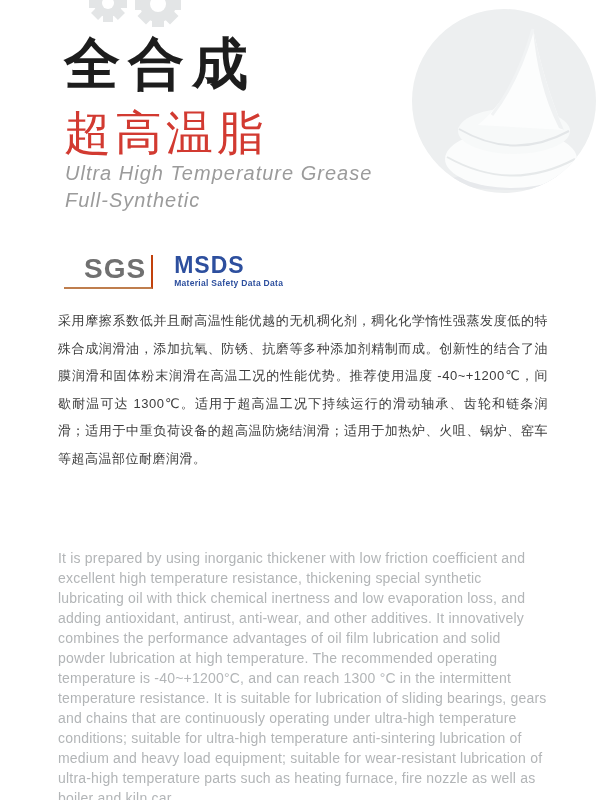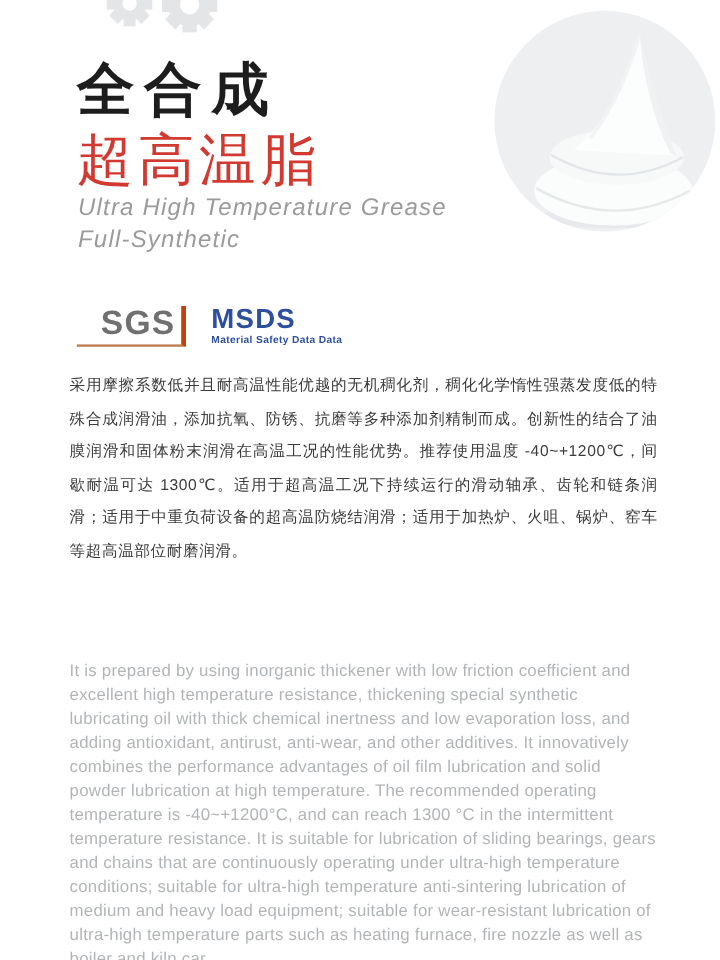--- a/index.html
+++ b/index.html
@@ -15,22 +15,22 @@
 
   
   .photo-circle{
     position:absolute;left:412px;top:9px;width:184px;height:184px;
     border-radius:50%;background:#edeff0;overflow:hidden;
   }
   .photo-circle svg{display:block;width:184px;height:184px;}
 
   
   .title-cn{
-    position:absolute;left:64px;top:52px;
-    font-size:48px;font-weight:600;color:#1d1d1d;
+    position:absolute;left:64px;top:36px;
+    font-size:56px;font-weight:600;color:#1d1d1d;
     letter-spacing:8px;line-height:1;white-space:nowrap;
   }
   .title-cn-red{
     position:absolute;left:64px;top:94px;
     font-size:47px;font-weight:400;color:#d23a31;
     letter-spacing:4px;line-height:1;white-space:nowrap;margin-top:15px;
   }
   .subtitle-en{
     position:absolute;left:65px;top:160px;
     font-style:italic;font-size:20px;line-height:27px;
@@ -39,21 +39,21 @@
 
   
   .certs{
     position:absolute;left:64px;top:241px;
     display:flex;align-items:flex-end;gap:21px;height:48px;
   }
   .sgs{
     position:relative;
     padding:0 5px 4px 20px;
     border-bottom:2px solid #bf7e4e;
-    border-right:4px solid #c2410c;
+    border-right:2px solid #c2410c;
   }
   .sgs .sgs-label{
     font-size:28px;font-weight:700;color:#707070;
     letter-spacing:1px;line-height:1;
   }
   .msds{display:flex;flex-direction:column;align-items:flex-start;padding-bottom:1px;}
   .msds .msds-label{
     font-size:23px;font-weight:800;color:#2d4f9e;
     letter-spacing:1px;line-height:0.85;
   }

